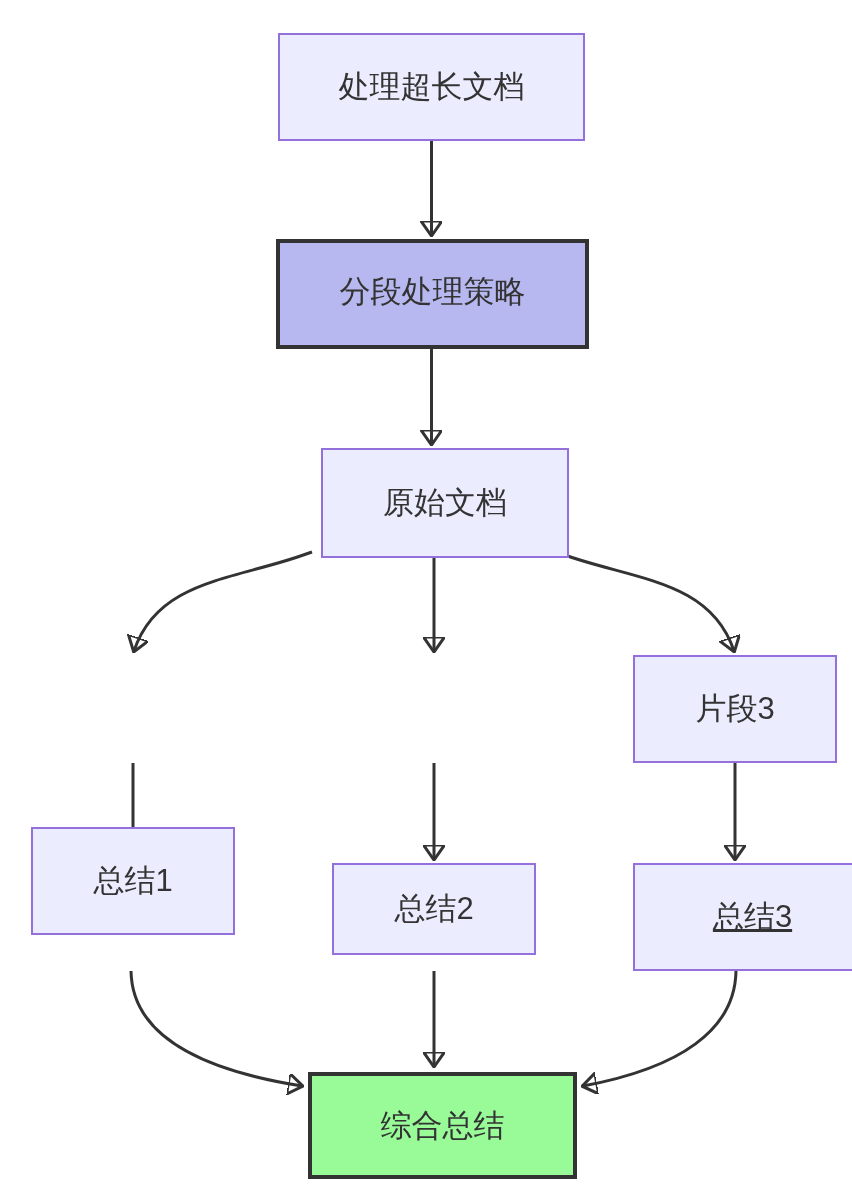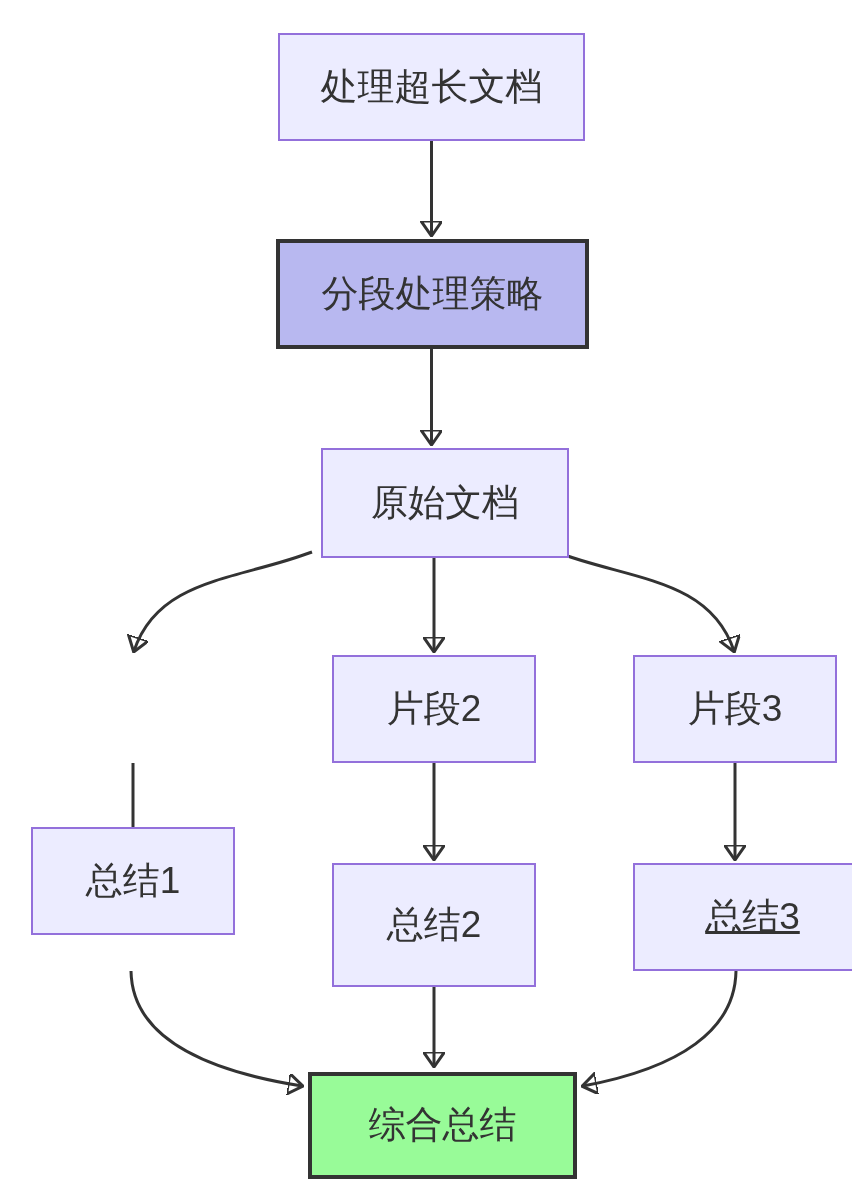--- a/index.html
+++ b/index.html
@@ -26,21 +26,21 @@
     fill: none;
     stroke: #333333;
     stroke-width: 3;
   }
   .node {
     position: absolute;
     box-sizing: border-box;
     display: flex;
     align-items: center;
     justify-content: center;
-    font-size: 37px;
+    font-size: 31px;
     line-height: 1.2;
     color: #333333;
     background: #ECECFF;
     border: 2px solid #9370DB;
     text-align: center;
     white-space: nowrap;
   }
   .node.emphasis {
     background: #b8b8f0;
     border: 4px solid #333333;
@@ -69,30 +69,29 @@
     <path d="M 133 763 L 133 859" marker-end="url(#arrow)"></path>
     <path d="M 434 763 L 434 859" marker-end="url(#arrow)"></path>
     <path d="M 735 763 L 735 859" marker-end="url(#arrow)"></path>
     <path d="M 131 971 C 132 1030, 188 1068, 302 1086" marker-end="url(#arrow)"></path>
     <path d="M 434 971 L 434 1066" marker-end="url(#arrow)"></path>
     <path d="M 736 971 C 735 1030, 680 1068, 583 1086" marker-end="url(#arrow)"></path>
   </svg>
 
   <div class="node" style="left:278px; top:33px; width:307px; height:108px;">处理超长文档</div>
 
-  <div class="node emphasis" style="left:276px; top:239px; width:313px; height:110px;">分段处理策略</div>
+  <div class="node emphasis" style="left:276px; top:239px; width:313px; height:110px;font-family:Liberation Mono, monospace;">分段处理策略</div>
 
   <div class="node" style="left:310px; top:448px; width:248px; height:110px;margin-left:11px;">原始文档</div>
 
 
-  <div class="node" style="left:332px; top:655px; width:204px; height:108px;">片段2</div>
 
   <div class="node" style="left:633px; top:655px; width:204px; height:108px;">片段3</div>
 
   <div class="node" style="left:31px; top:827px; width:204px; height:108px;">总结1</div>
 
-  <div class="node" style="left:332px; top:863px; width:204px; height:124px;">总结2</div>
+  <div class="node" style="left:332px; top:863px; width:204px; height:92px;">总结2</div>
 
   <div class="node" style="left:633px; top:863px; width:239px; height:108px;text-decoration:underline;">总结3</div>
 
   <div class="node success" style="left:308px; top:1072px; width:269px; height:107px;">综合总结</div>
 
 </div>
 
 </body></html>

